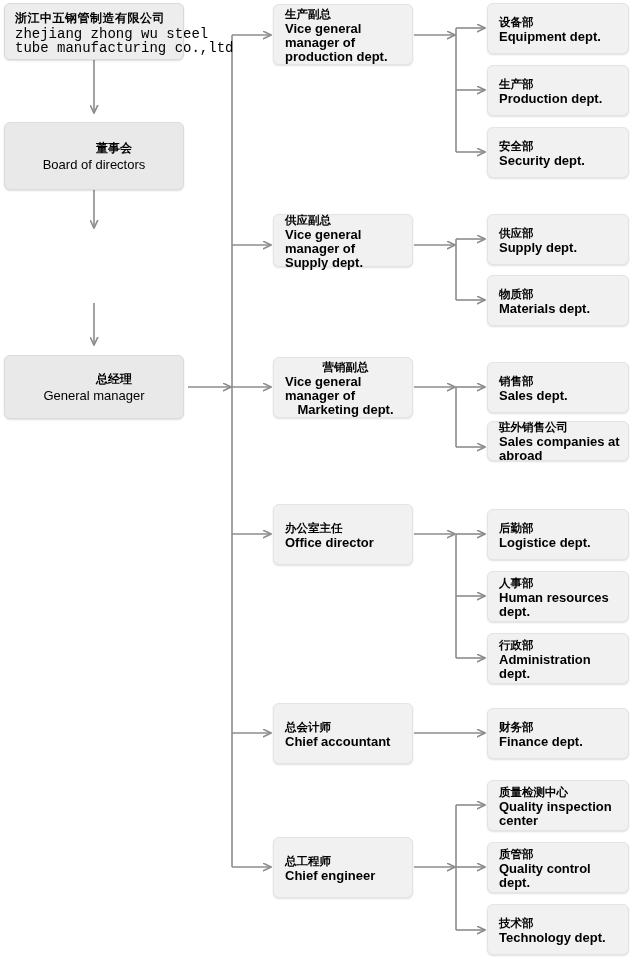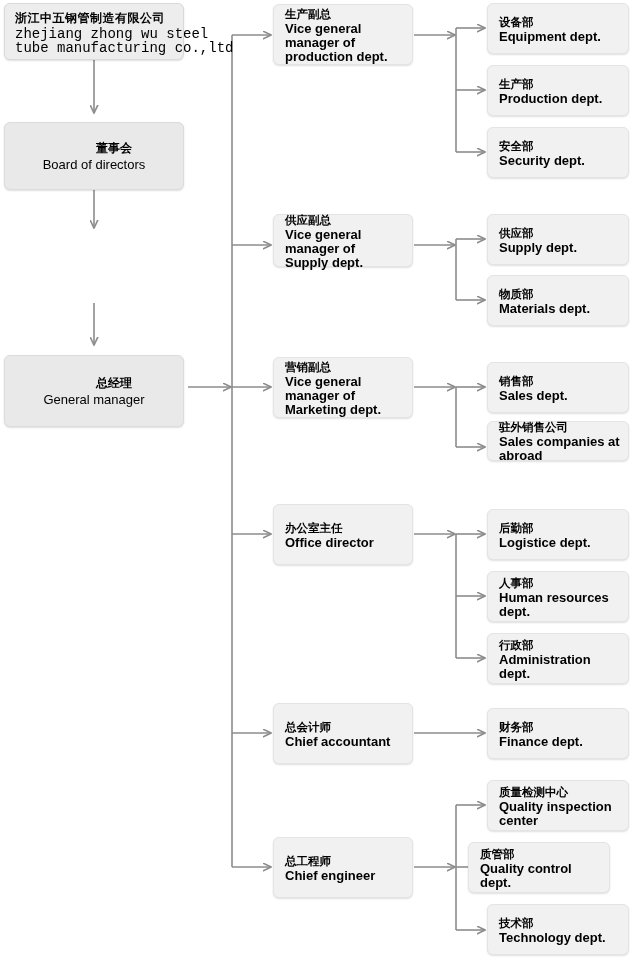--- a/index.html
+++ b/index.html
@@ -168,38 +168,38 @@
     <div class="en">zhejiang zhong wu steel</div>
     <div class="en">tube manufacturing co.,ltd</div>
   </div>
 
   <div class="node spine" style="left:4px; top:122px; width:180px; height:68px;">
     <div class="cn">董事会</div>
     <div class="en">Board of directors</div>
   </div>
 
 
-  <div class="node spine" style="left:4px; top:355px; width:180px; height:72px;">
+  <div class="node spine" style="left:4px; top:355px; width:180px; height:64px;">
     <div class="cn">总经理</div>
     <div class="en">General manager</div>
   </div>
 
   <div class="node lvl2" style="left:273px; top:4px; width:140px; height:61px;">
     <div class="cn">生产副总</div>
     <div class="en">Vice general manager of</div>
     <div class="en">production dept.</div>
   </div>
 
   <div class="node lvl2" style="left:273px; top:214px; width:140px; height:53px;">
     <div class="cn">供应副总</div>
     <div class="en">Vice general manager of</div>
     <div class="en">Supply dept.</div>
   </div>
 
-  <div class="node lvl2" style="left:273px; top:357px; width:140px; height:61px;">
+  <div class="node lvl2" style="left:273px; top:357px; width:140px; height:61px;align-items:center;">
     <div class="cn">营销副总</div>
     <div class="en">Vice general manager of</div>
     <div class="en">Marketing dept.</div>
   </div>
 
   <div class="node lvl2" style="left:273px; top:504px; width:140px; height:61px;">
     <div class="cn">办公室主任</div>
     <div class="en">Office director</div>
   </div>
 
@@ -260,21 +260,21 @@
 
   <div class="node lvl3" style="left:487px; top:708px; width:142px; height:51px;">
     <div class="cn">财务部</div>
     <div class="en">Finance dept.</div>
   </div>
 
   <div class="node lvl3" style="left:487px; top:780px; width:142px; height:51px;">
     <div class="cn">质量检测中心</div>
     <div class="en">Quality inspection center</div>
   </div>
-  <div class="node lvl3" style="left:468px; top:842px; width:142px; height:51px;">
+  <div class="node lvl3" style="left:487px; top:842px; width:142px; height:51px;">
     <div class="cn">质管部</div>
     <div class="en">Quality control dept.</div>
   </div>
   <div class="node lvl3" style="left:487px; top:904px; width:142px; height:51px;">
     <div class="cn">技术部</div>
     <div class="en">Technology dept.</div>
   </div>
 
 </div>
 

